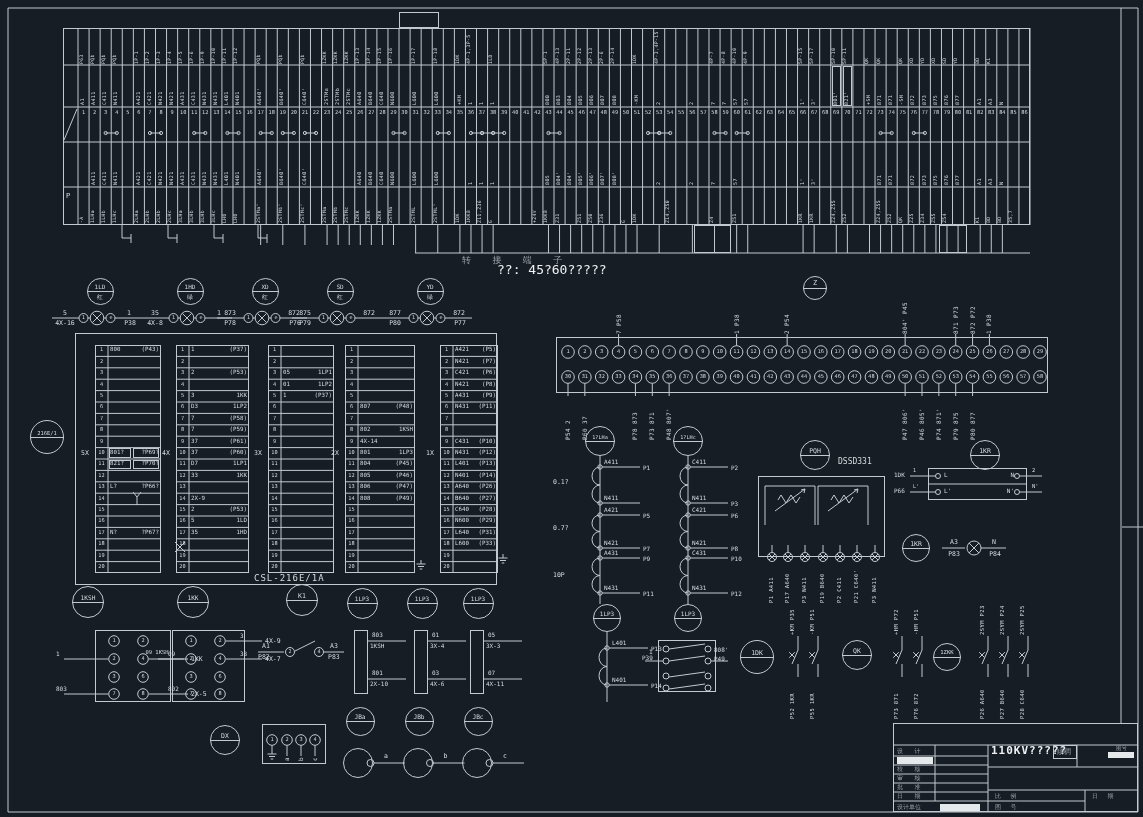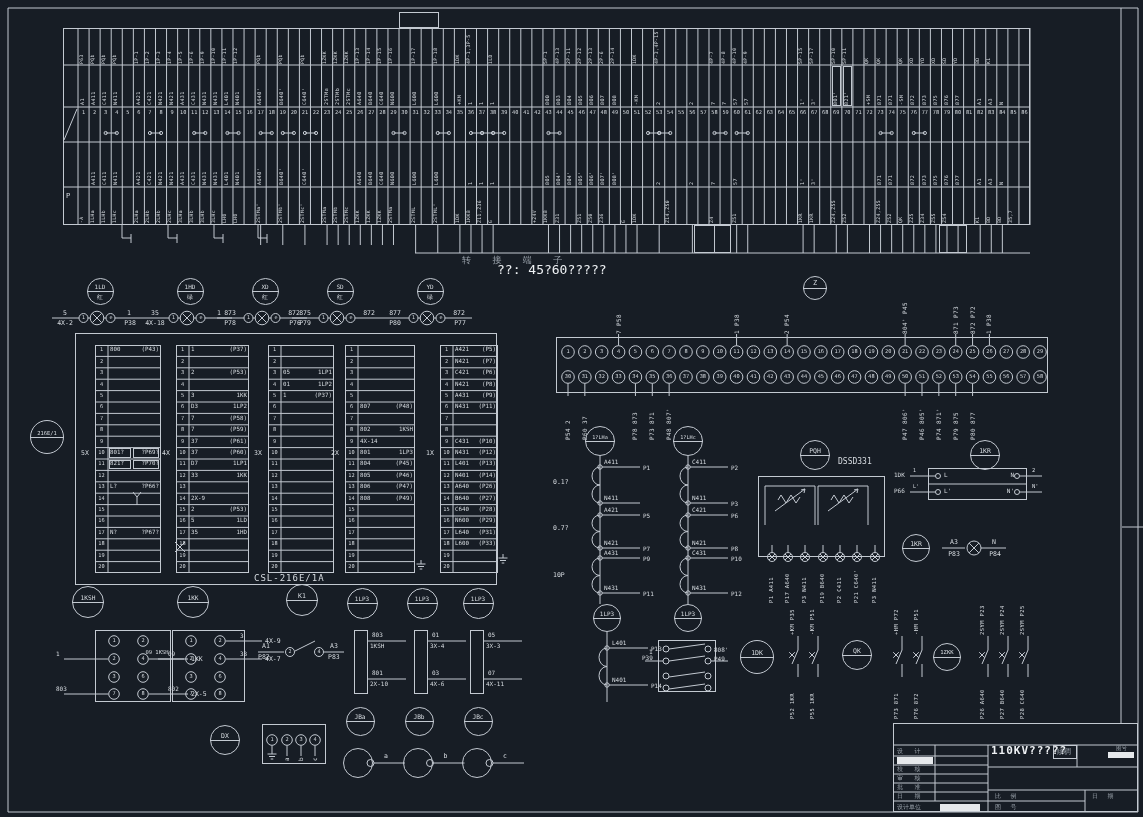--- a/index.html
+++ b/index.html
@@ -995,32 +995,32 @@
     <div class="box" style="left: 831.76px; top: 66px; width: 9px; height: 40px;"></div>
     <div class="box" style="left: 842.83px; top: 66px; width: 9px; height: 40px;"></div>
     <div class="box" style="left: 694px; top: 225px; width: 37px; height: 28px;"></div>
     <div class="box" style="left: 939px; top: 225px; width: 28px; height: 28px;"></div>
     <div class="circ" style="left: 86.5px; top: 277.5px; width: 27px; height: 27px;">
       <div class="chordline"></div>
       <div class="clab" style="font-size: 6px; top: 5.5px;">1LD</div>
       <div class="clab" style="font-size: 6px; top: 15.5px;">红</div>
     </div>
     <div class="t" style="left: 52px; top: 309.5px; font-size: 6.5px; width: 26px; text-align: center;">5</div>
-    <div class="t" style="left: 50px; top: 320px; font-size: 6.5px; width: 30px; text-align: center;">4X-2</div>
+    <div class="t" style="left: 50px; top: 320px; font-size: 6.5px; width: 30px; text-align: center;">4X-16</div>
     <div class="t" style="left: 81px; top: 315.4px; font-size: 5px; width: 5px; text-align: center;">1</div>
     <div class="t" style="left: 108.5px; top: 315.4px; font-size: 5px; width: 5px; text-align: center;">e</div>
     <div class="t" style="left: 116px; top: 309.5px; font-size: 6.5px; width: 26px; text-align: center;">1</div>
     <div class="t" style="left: 116px; top: 320px; font-size: 6.5px; width: 28px; text-align: center;">P38</div>
     <div class="circ" style="left: 176.5px; top: 277.5px; width: 27px; height: 27px;">
       <div class="chordline"></div>
       <div class="clab" style="font-size: 6px; top: 5.5px;">1HD</div>
       <div class="clab" style="font-size: 6px; top: 15.5px;">绿</div>
     </div>
     <div class="t" style="left: 142px; top: 309.5px; font-size: 6.5px; width: 26px; text-align: center;">35</div>
-    <div class="t" style="left: 140px; top: 320px; font-size: 6.5px; width: 30px; text-align: center;">4X-18</div>
+    <div class="t" style="left: 140px; top: 320px; font-size: 6.5px; width: 30px; text-align: center;">4X-8</div>
     <div class="t" style="left: 171px; top: 315.4px; font-size: 5px; width: 5px; text-align: center;">1</div>
     <div class="t" style="left: 198.5px; top: 315.4px; font-size: 5px; width: 5px; text-align: center;">e</div>
     <div class="t" style="left: 206px; top: 309.5px; font-size: 6.5px; width: 26px; text-align: center;">1</div>
     <div class="circ" style="left: 251.5px; top: 277.5px; width: 27px; height: 27px;">
       <div class="chordline"></div>
       <div class="clab" style="font-size: 6px; top: 5.5px;">XD</div>
       <div class="clab" style="font-size: 6px; top: 15.5px;">红</div>
     </div>
     <div class="t" style="left: 217px; top: 309.5px; font-size: 6.5px; width: 26px; text-align: center;">873</div>
     <div class="t" style="left: 215px; top: 320px; font-size: 6.5px; width: 30px; text-align: center;">P78</div>

